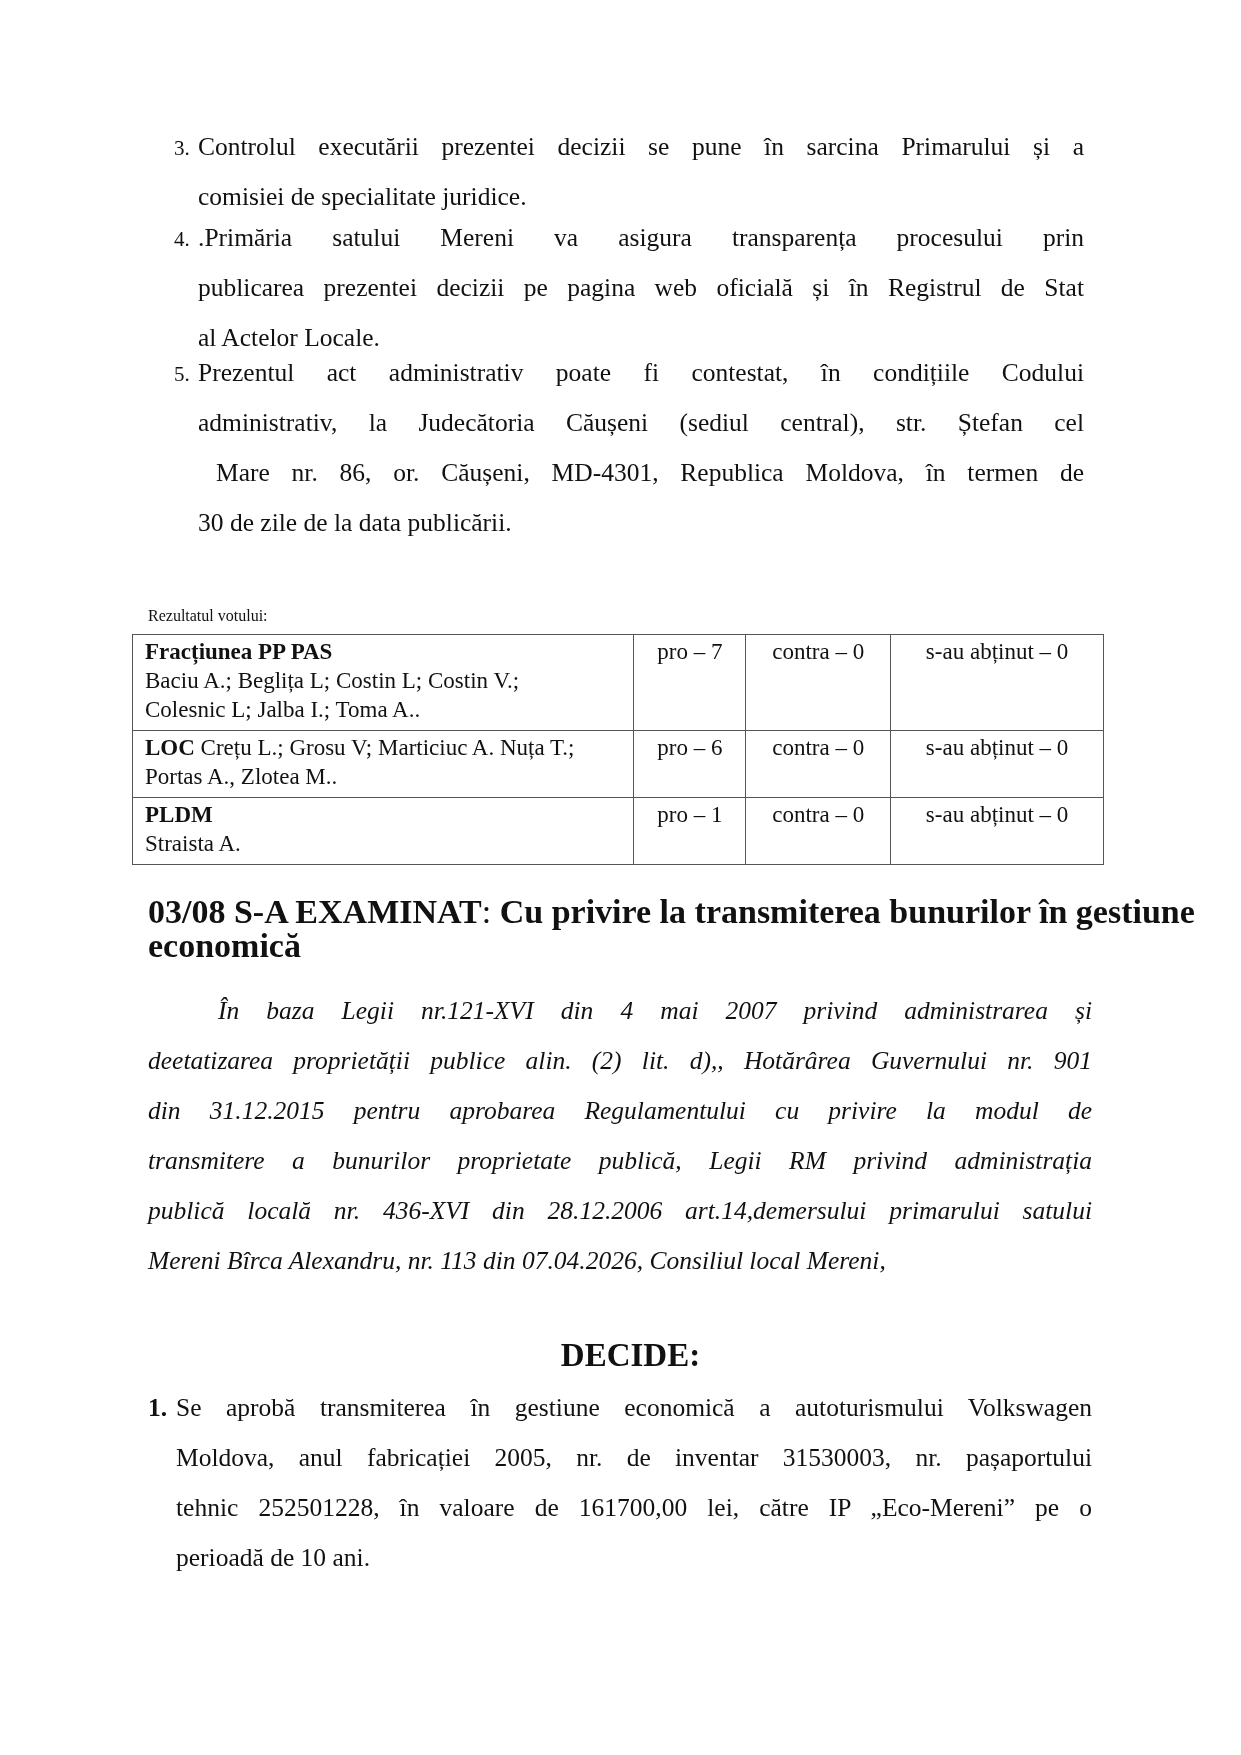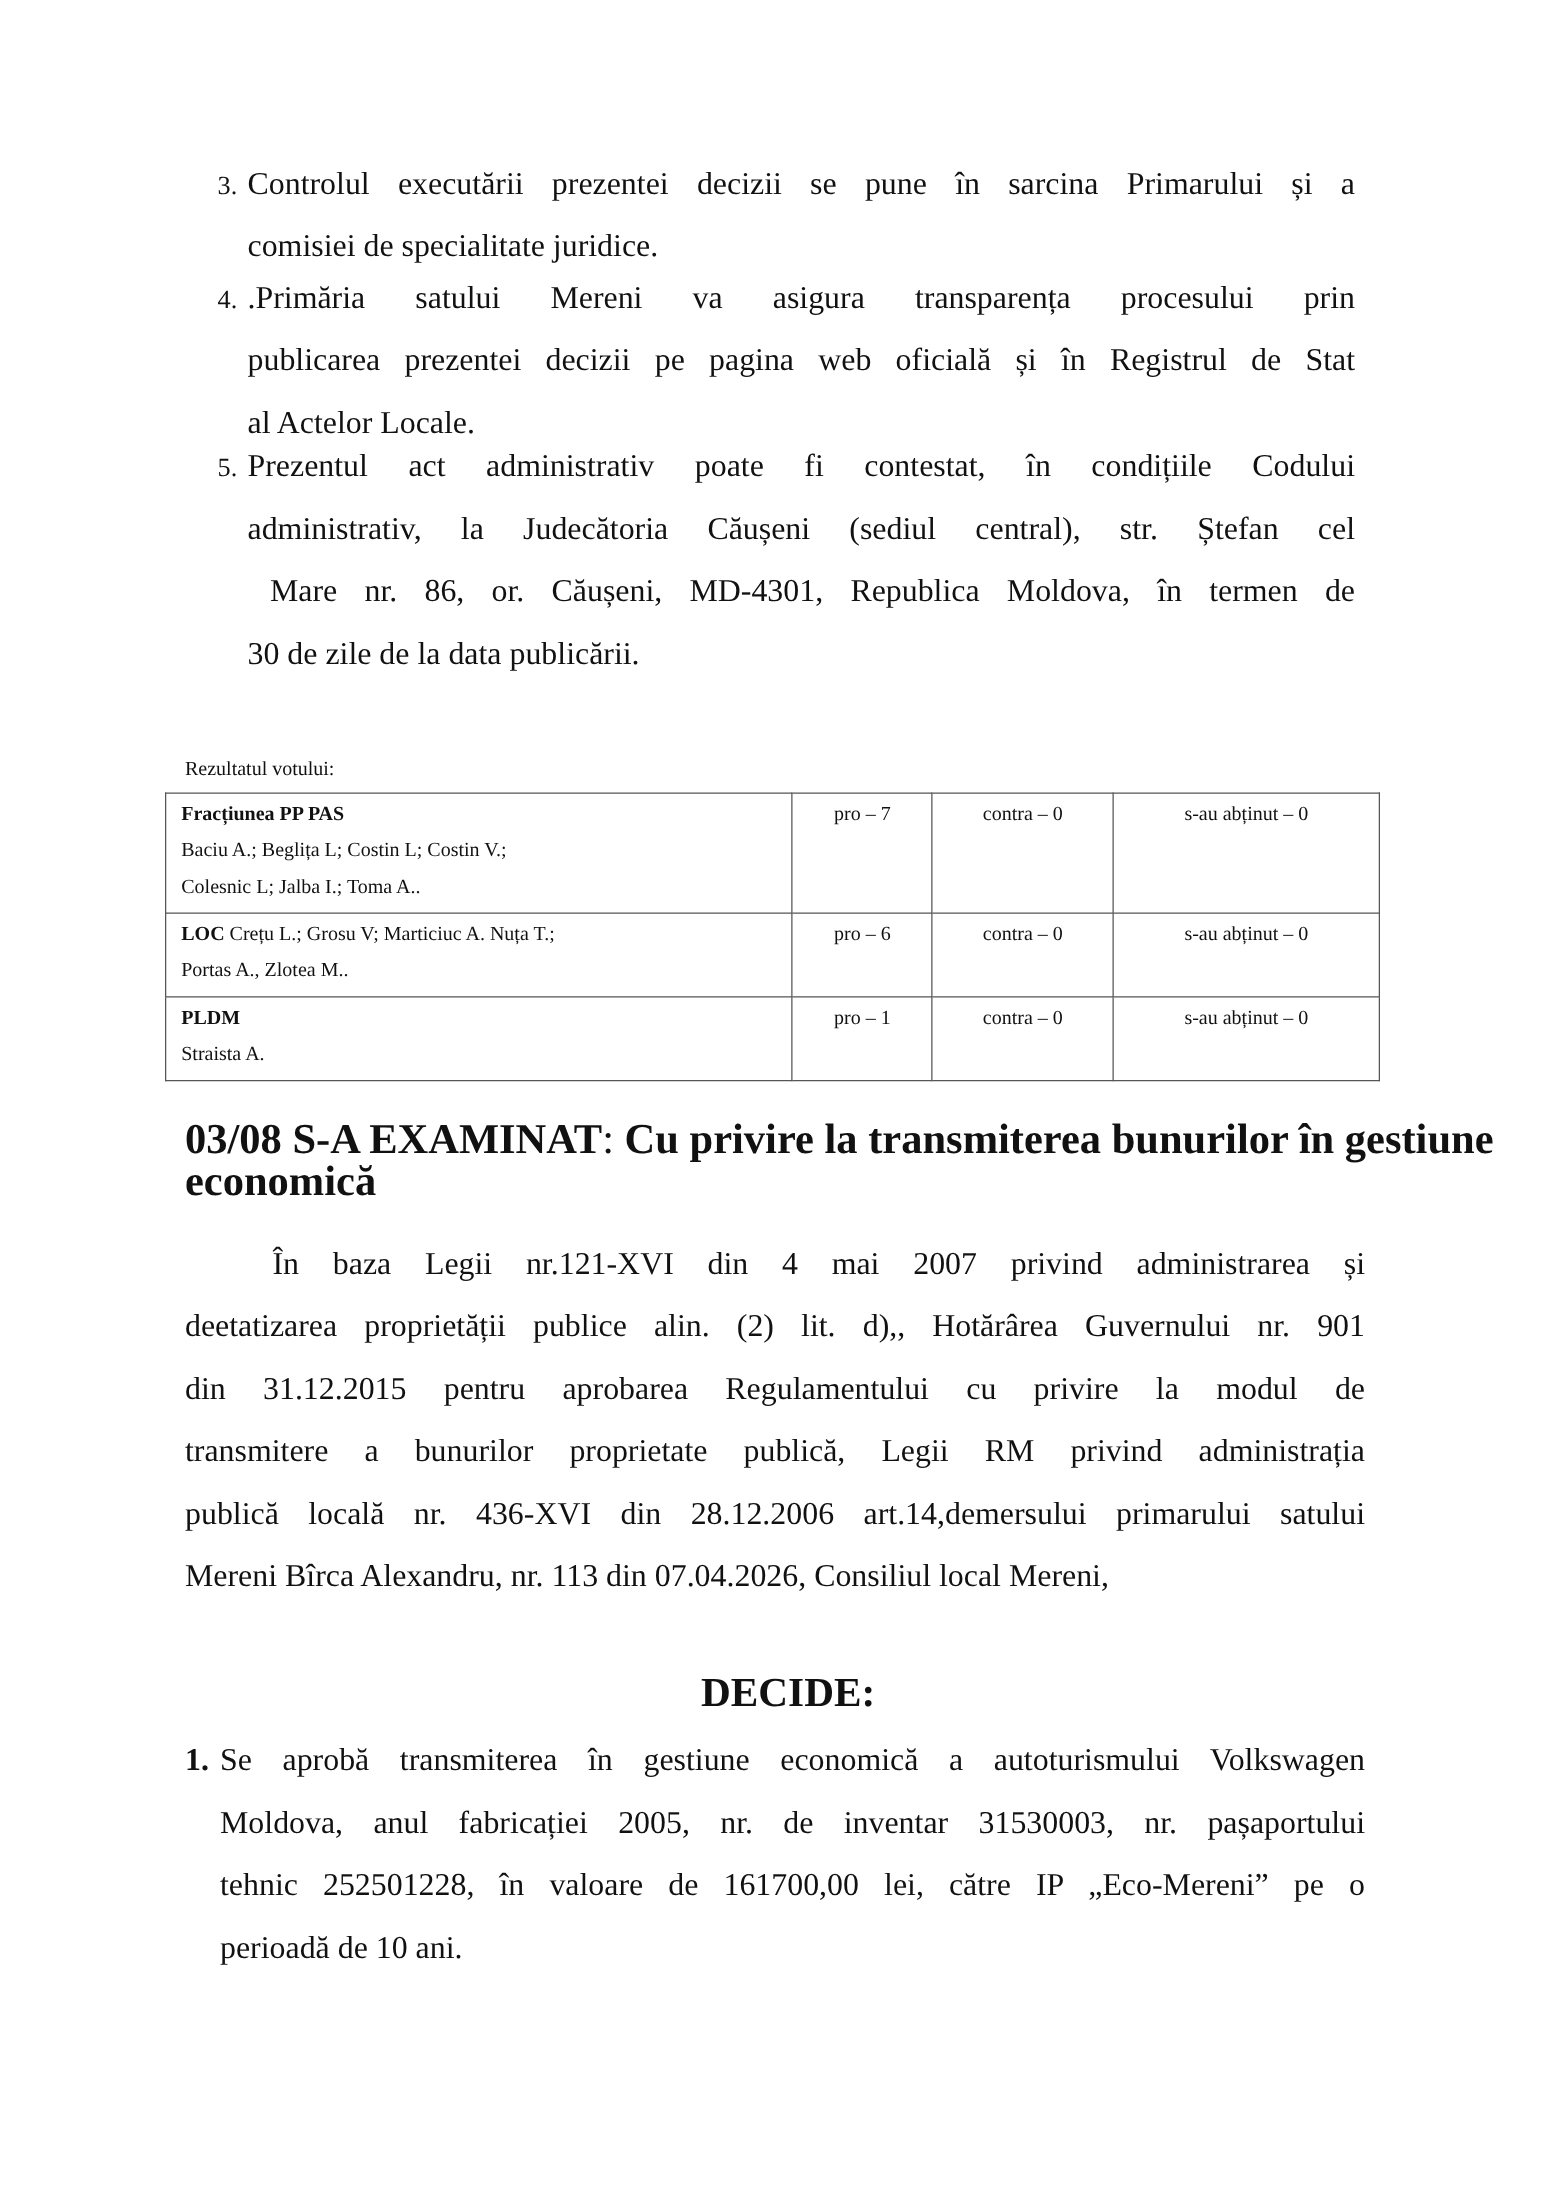--- a/index.html
+++ b/index.html
@@ -5,21 +5,21 @@
   html, body { margin:0; padding:0; background:#ffffff; }
   body { width:1241px; height:1755px; position:relative; overflow:hidden;
          font-family:"Liberation Serif", serif; color:#111; }
   .p { position:absolute; font-size:25.5px; line-height:50px; }
   .item { position:absolute; left:196px; width:888px; font-size:25.5px; line-height:50px; }
   .item .num { position:absolute; left:0; top:0; font-size:21px; }
   .jline { display:block; text-align:justify; text-align-last:justify; height:50px; white-space:nowrap; }
   .jline.nojust { text-align-last:left; }
   .line { display:block; height:50px; }
   table.votes { position:absolute; left:132px; top:634px; width:972px; border-collapse:collapse;
-     font-size:16px; line-height:29px; }
+     font-size:23px; line-height:29px; }
   table.votes td { border:1.5px solid #555; vertical-align:top; padding:2px 12px 6px 12px; }
   table.votes td.c { text-align:center; }
   .bold { font-weight:bold; }
   .heading { position:absolute; left:148px; width:944px; font-size:34px; line-height:34px; font-weight:bold; }
   .decide { position:absolute; left:0; width:1241px; top:1330px; text-align:center; font-size:33px; font-weight:bold; line-height:50px; padding-left:20px; box-sizing:border-box;}
 </style>
 </head>
 <body>
 
 <div class="item" style="top:122px;">
@@ -82,21 +82,21 @@
     <td class="c">s-au abținut – 0</td>
   </tr>
 </tbody>
   </table>
 
 <div class="heading" style="top:895px;">
   <span class="jline" style="height:34px;"><span>03/08 S-A EXAMINAT</span><span style="font-weight:normal">:</span><span> Cu privire la transmiterea bunurilor în gestiune</span></span>
   <span class="line" style="height:34px;">economică</span>
 </div>
 
-<div class="p" style="left:148px; width:944px; top:986px;">
+<div class="p" style="left:148px; width:944px; top:986px;font-style:italic;">
   <span class="jline" style="padding-left:70px;">În baza Legii nr.121-XVI din 4 mai 2007 privind administrarea și</span>
   <span class="jline">deetatizarea proprietății publice alin. (2) lit. d),, Hotărârea Guvernului nr. 901</span>
   <span class="jline">din 31.12.2015 pentru aprobarea Regulamentului cu privire la modul de</span>
   <span class="jline">transmitere a bunurilor proprietate publică, Legii RM privind administrația</span>
   <span class="jline">publică locală nr. 436-XVI din 28.12.2006 art.14,demersului primarului satului</span>
   <span class="jline nojust">Mereni Bîrca Alexandru, nr. 113 din 07.04.2026, Consiliul local Mereni,</span>
 </div>
 
 <div class="decide">DECIDE:</div>
 

